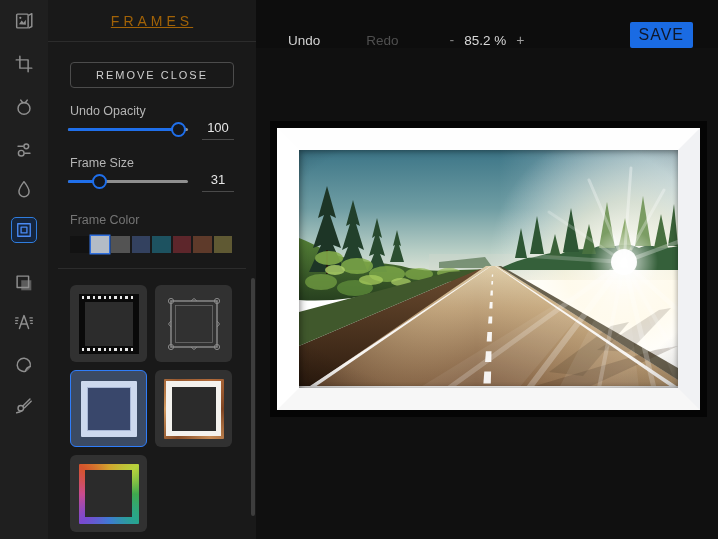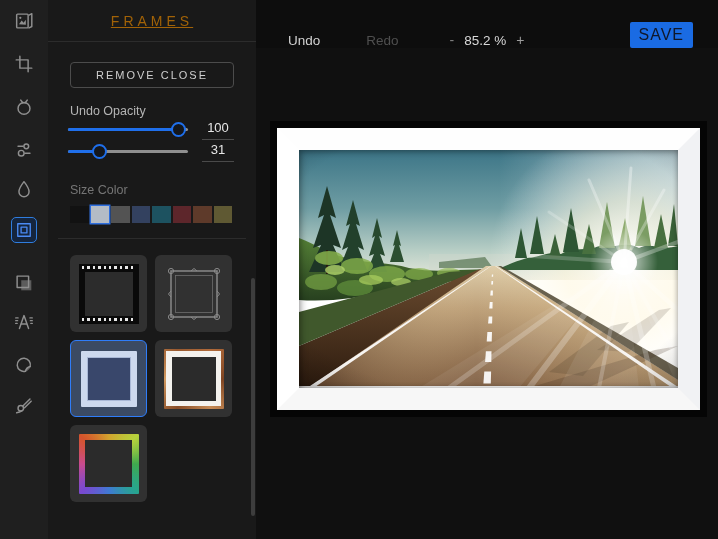--- a/index.html
+++ b/index.html
@@ -173,31 +173,32 @@
       <div class="slider-row">
         <div class="slider" id="opacity-slider">
           <div class="track">
               <div class="fill" style="width: 92%;"></div>
             </div>
           <div class="handle" style="left: calc(92% - 7.5px);"></div>
         </div>
         <div class="num-box">100</div>
       </div>
 
+      <div class="ctl-label">Frame Size</div>
       <div class="slider-row">
         <div class="slider" id="size-slider">
           <div class="track">
               <div class="fill" style="width: 26%;"></div>
             </div>
           <div class="handle" style="left: calc(26% - 7.5px);"></div>
         </div>
         <div class="num-box">31</div>
       </div>
 
-      <div class="ctl-label dim">Size Color</div>
+      <div class="ctl-label dim">Frame Color</div>
       <div class="swatch-row" id="swatch-row">
           <div class="swatch" style="background: rgb(18, 18, 18);"></div>
           <div class="swatch selected" style="background: rgb(180, 188, 198);"></div>
           <div class="swatch" style="background: rgb(83, 83, 83);"></div>
           <div class="swatch" style="background: rgb(51, 65, 95);"></div>
           <div class="swatch" style="background: rgb(29, 82, 96);"></div>
           <div class="swatch" style="background: rgb(93, 38, 43);"></div>
           <div class="swatch" style="background: rgb(94, 58, 42);"></div>
           <div class="swatch" style="background: rgb(95, 89, 51);"></div>
         </div>

